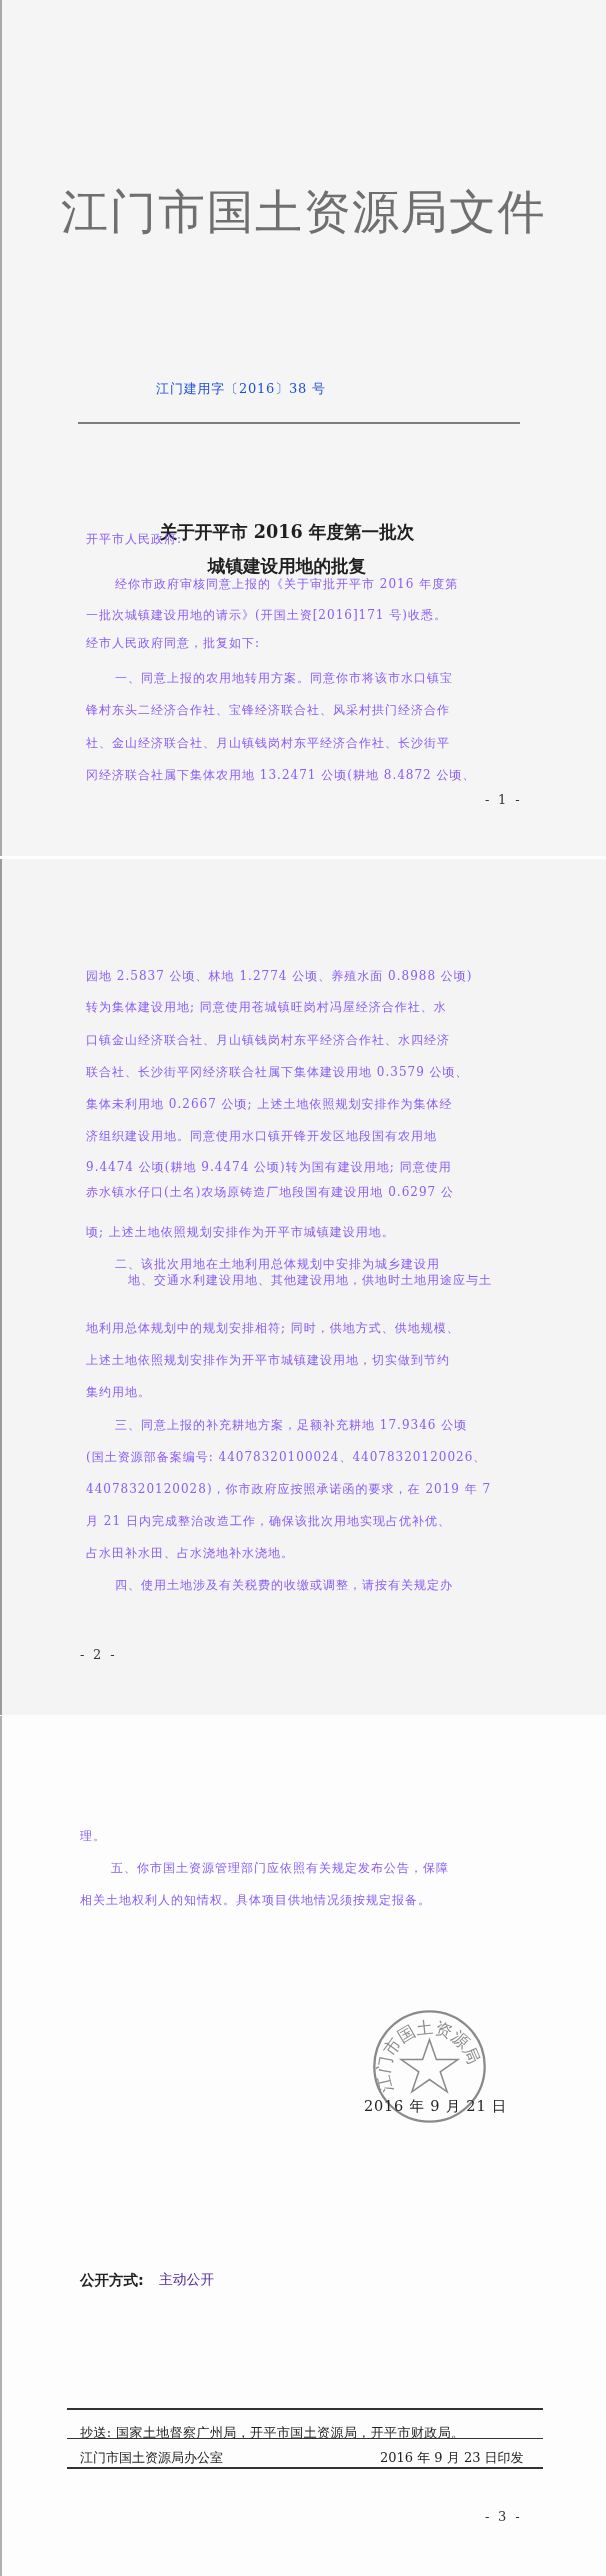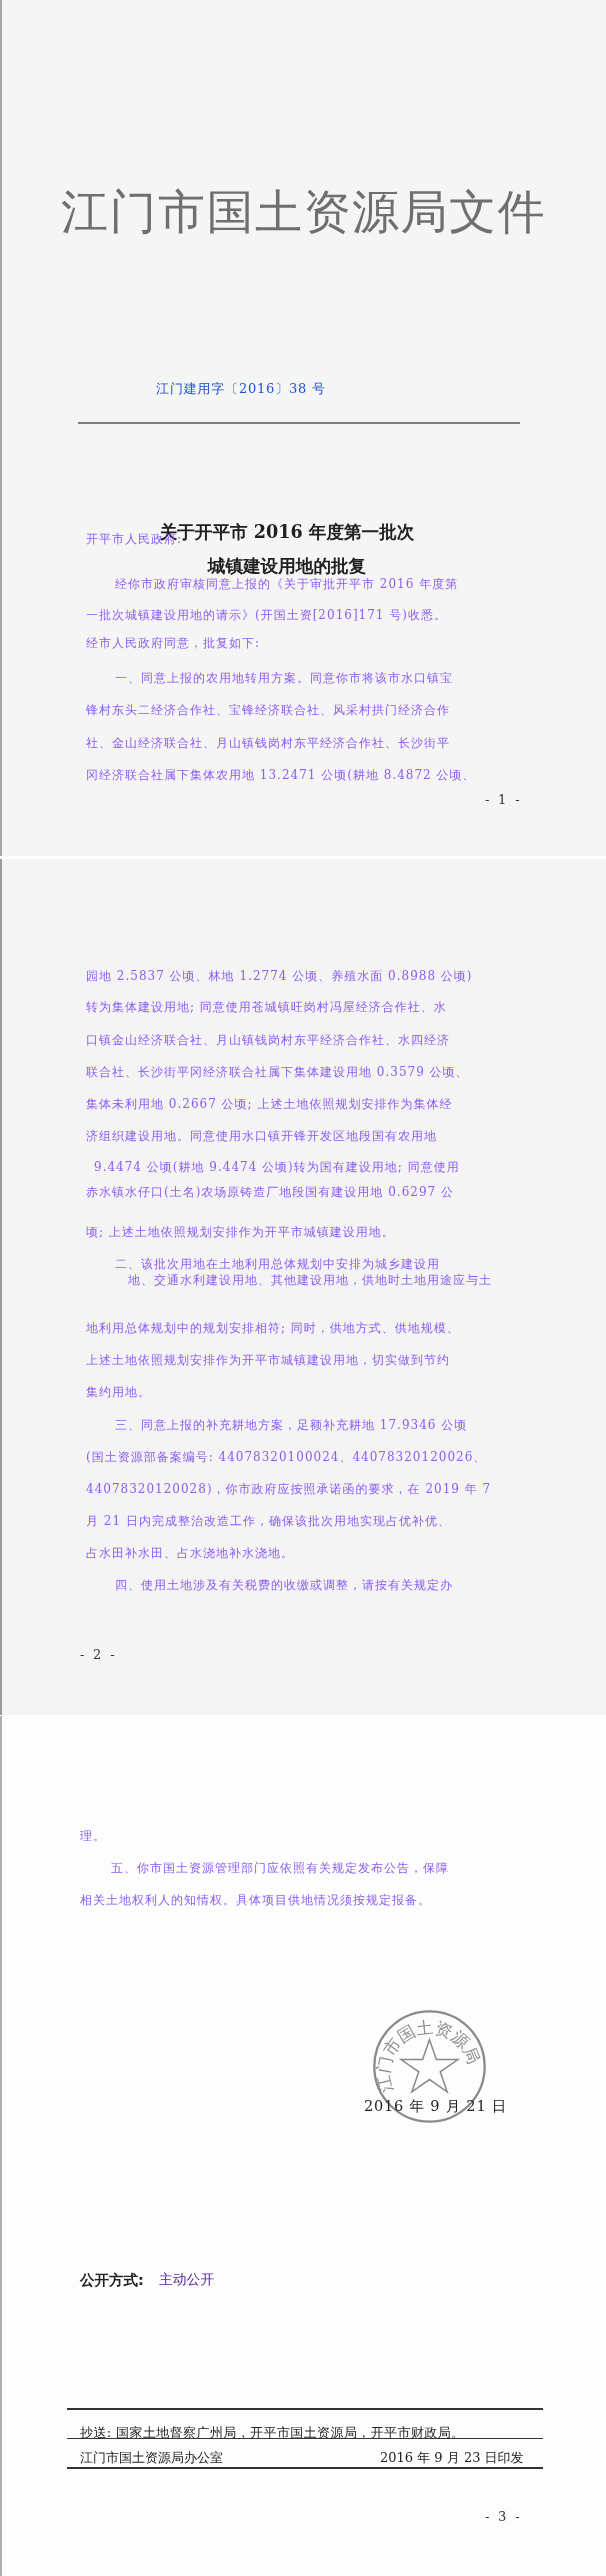--- a/index.html
+++ b/index.html
@@ -47,21 +47,21 @@
 <div class="abs body-line" style="top:767px;">冈经济联合社属下集体农用地 13.2471 公顷(耕地 8.4872 公顷、</div>
 <div class="abs page-num" style="top:792px; left:485px;">- 1 -</div>
 
 <div class="page p2"></div>
 <div class="abs body-line" style="top:968px;">园地 2.5837 公顷、林地 1.2774 公顷、养殖水面 0.8988 公顷)</div>
 <div class="abs body-line" style="top:999px;">转为集体建设用地; 同意使用苍城镇旺岗村冯屋经济合作社、水</div>
 <div class="abs body-line" style="top:1032px;">口镇金山经济联合社、月山镇钱岗村东平经济合作社、水四经济</div>
 <div class="abs body-line" style="top:1064px;">联合社、长沙街平冈经济联合社属下集体建设用地 0.3579 公顷、</div>
 <div class="abs body-line" style="top:1096px;">集体未利用地 0.2667 公顷; 上述土地依照规划安排作为集体经</div>
 <div class="abs body-line" style="top:1128px;">济组织建设用地。同意使用水口镇开锋开发区地段国有农用地</div>
-<div class="abs body-line" style="top:1159px;margin-left:8px;">9.4474 公顷(耕地 9.4474 公顷)转为国有建设用地; 同意使用</div>
+<div class="abs body-line" style="top:1159px;">9.4474 公顷(耕地 9.4474 公顷)转为国有建设用地; 同意使用</div>
 <div class="abs body-line" style="top:1184px;">赤水镇水仔口(土名)农场原铸造厂地段国有建设用地 0.6297 公</div>
 <div class="abs body-line" style="top:1224px;">顷; 上述土地依照规划安排作为开平市城镇建设用地。</div>
 <div class="abs body-line indent" style="top:1256px;">二、该批次用地在土地利用总体规划中安排为城乡建设用</div>
 <div class="abs body-line" style="top:1272px;margin-left:42px;">地、交通水利建设用地、其他建设用地，供地时土地用途应与土</div>
 <div class="abs body-line" style="top:1320px;">地利用总体规划中的规划安排相符; 同时，供地方式、供地规模、</div>
 <div class="abs body-line" style="top:1352px;">上述土地依照规划安排作为开平市城镇建设用地，切实做到节约</div>
 <div class="abs body-line" style="top:1384px;">集约用地。</div>
 <div class="abs body-line indent" style="top:1417px;">三、同意上报的补充耕地方案，足额补充耕地 17.9346 公顷</div>
 <div class="abs body-line" style="top:1449px;">(国土资源部备案编号: 44078320100024、44078320120026、</div>
 <div class="abs body-line" style="top:1481px;">44078320120028)，你市政府应按照承诺函的要求，在 2019 年 7</div>

